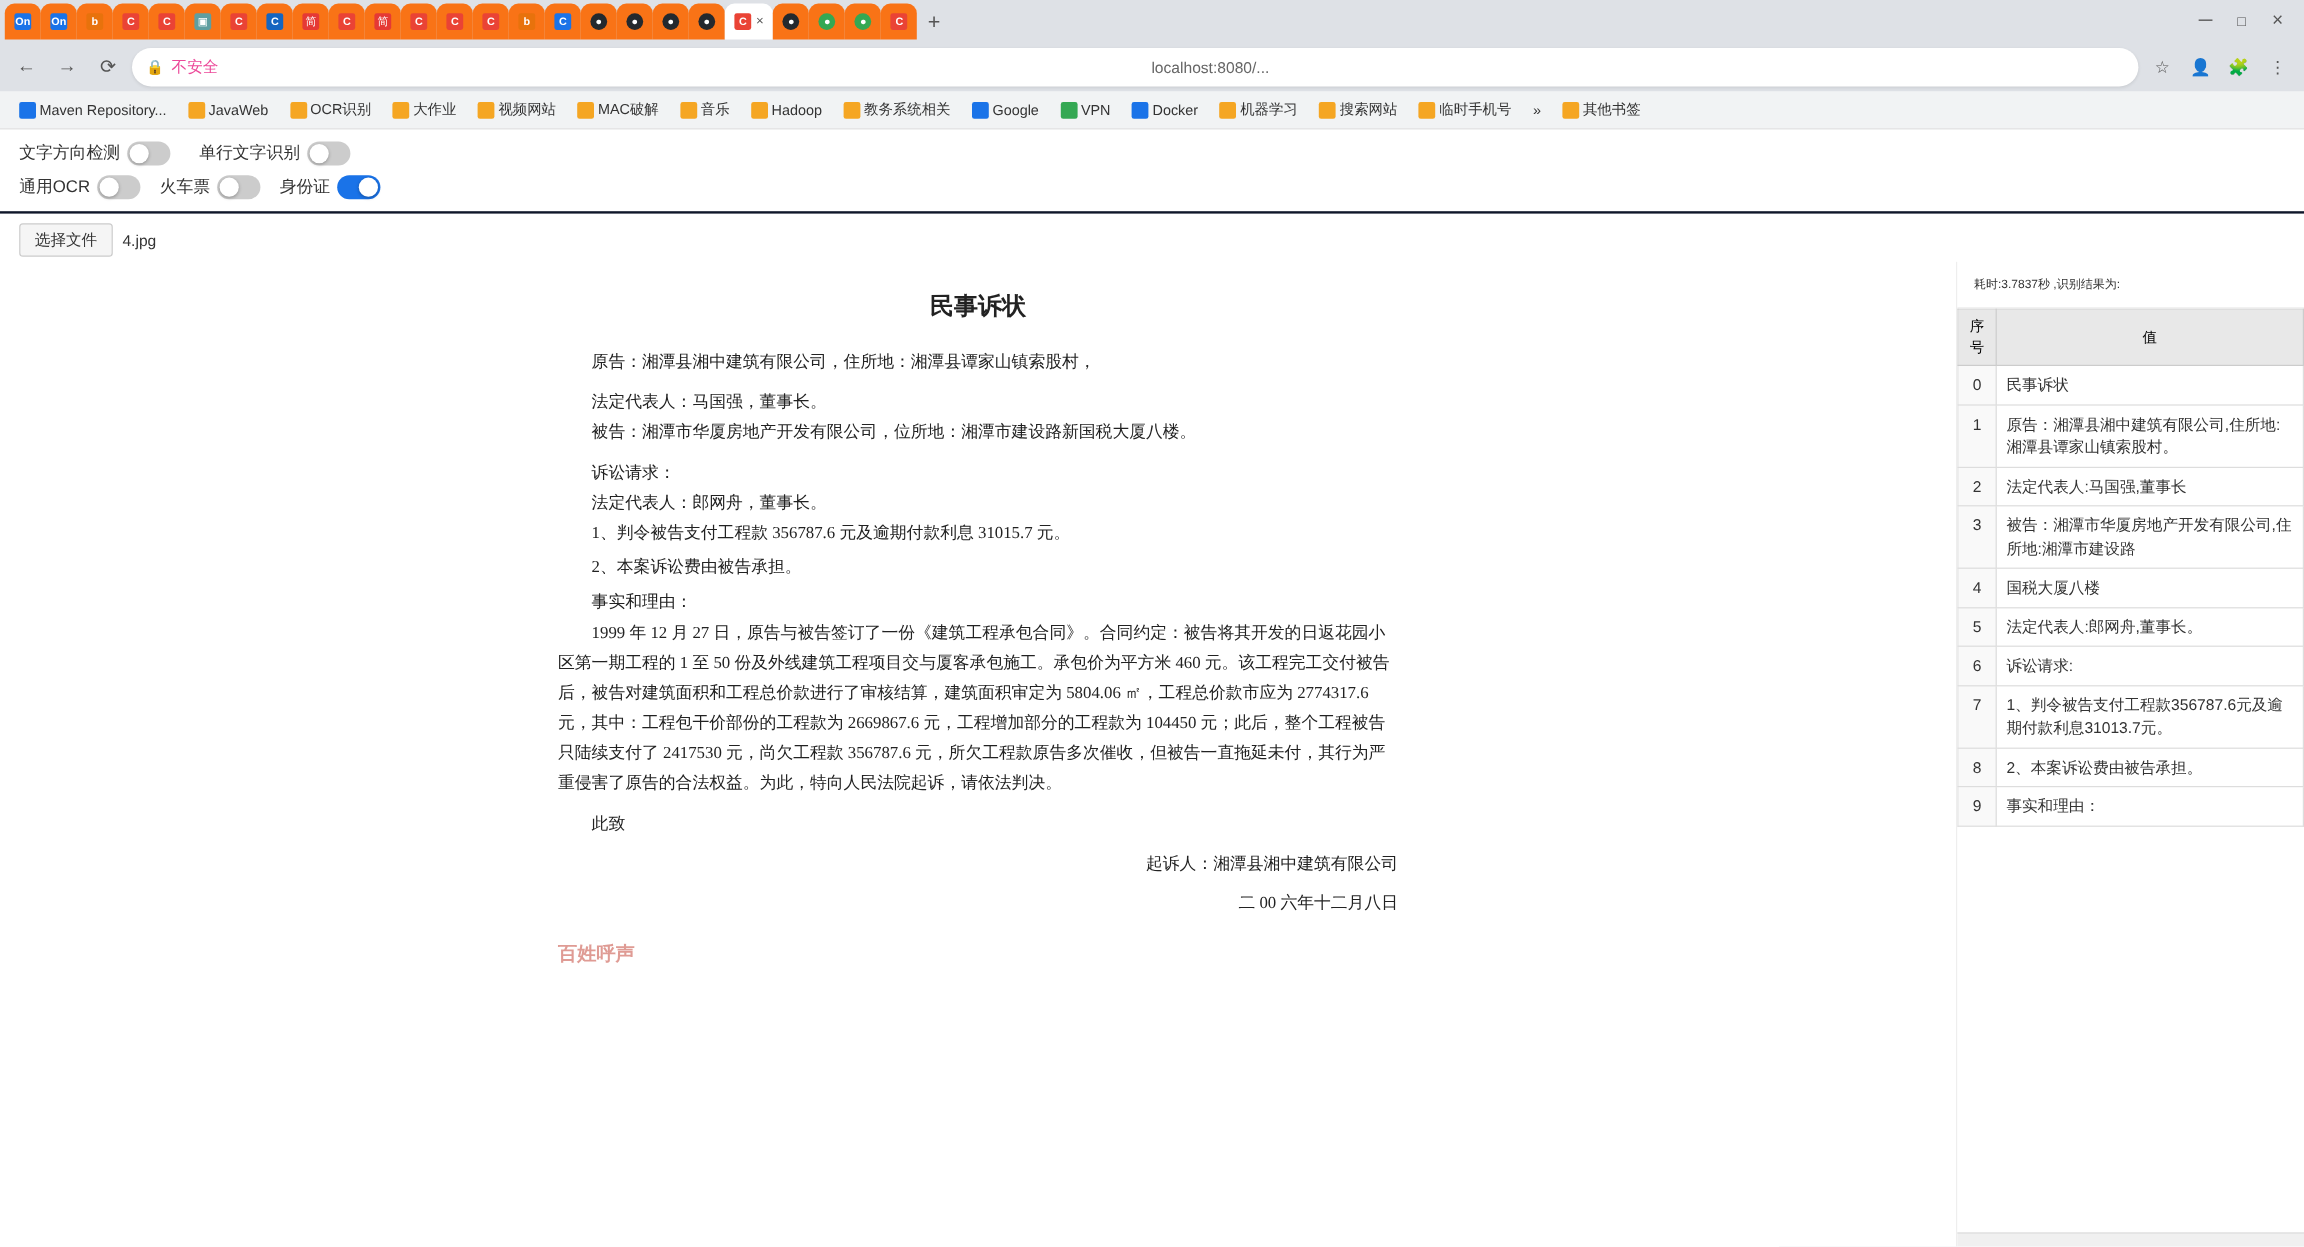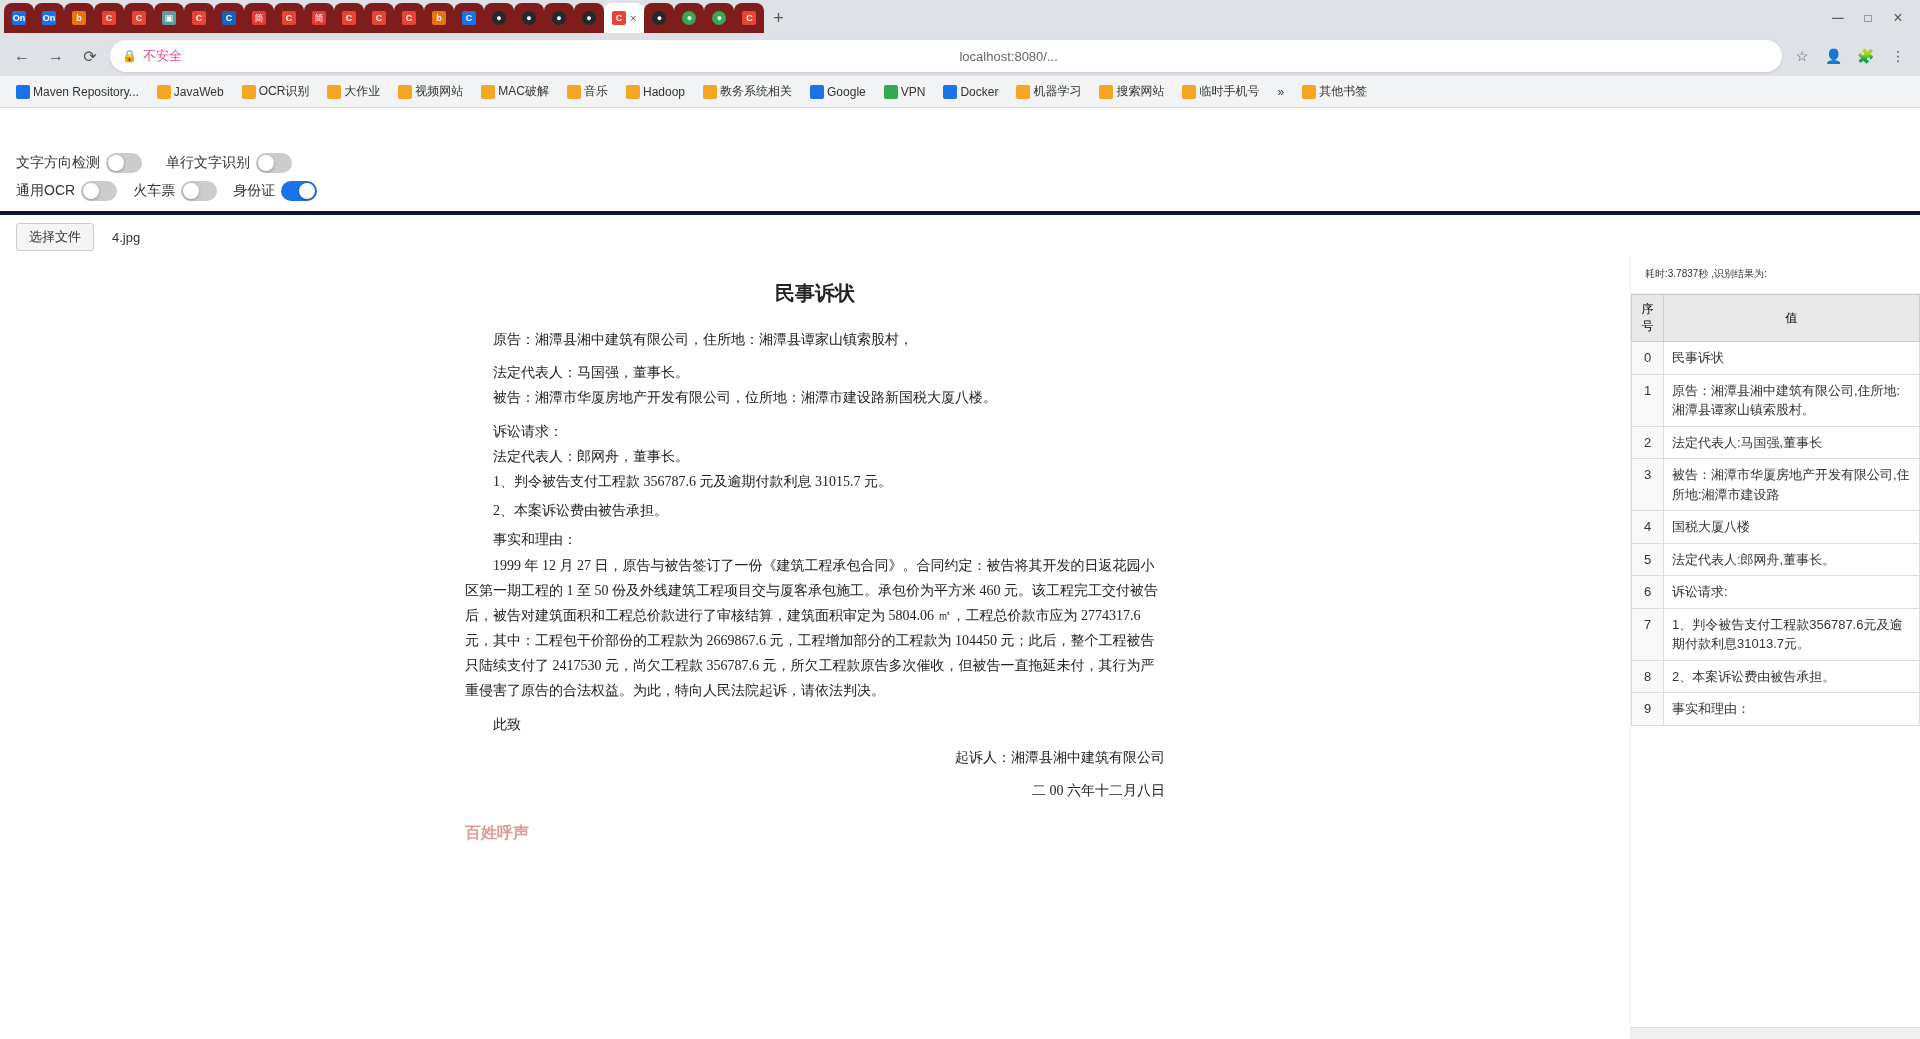--- a/index.html
+++ b/index.html
@@ -8,21 +8,21 @@
     
     .browser-frame { display: flex; flex-direction: column; height: 1039px; width: 1920px; background: #dee1e6; }
 
     
     .tab-bar {
       display: flex; align-items: center; height: 36px; background: #dee1e6;
       padding: 0 4px; gap: 0; overflow: hidden;
     }
     .tab-item {
       display: flex; align-items: center; height: 30px; padding: 0 8px;
-      background: #7f1d1d; border-radius: 8px 8px 0 0; font-size: 11px;
+      background: #f97316; border-radius: 8px 8px 0 0; font-size: 11px;
       color: #333; cursor: pointer; gap: 4px; min-width: 30px; max-width: 160px;
       white-space: nowrap; overflow: hidden;
     }
     .tab-item.active { background: #fff; }
     .tab-new { width: 28px; height: 28px; display: flex; align-items: center; justify-content: center; font-size: 18px; color: #555; cursor: pointer; }
 
     
     .address-bar {
       display: flex; align-items: center; height: 40px; background: #dee1e6;
       padding: 0 8px; gap: 6px;
@@ -54,42 +54,42 @@
     .bk-green { background: #34a853; }
 
     
     .main-content {
       flex: 1; background: #fff; display: flex; flex-direction: column;
       overflow: hidden;
     }
 
     
     .controls-area {
-      padding: 10px 16px; background: #fff; border-bottom: 4px solid #0f172a; margin-top: 35px;
+      padding: 10px 16px; background: #fff; border-bottom: 2px solid #0f172a;
     }
     .controls-row1 { display: flex; align-items: center; gap: 24px; margin-bottom: 8px; }
     .controls-row2 { display: flex; gap: 16px; }
     .control-label { font-size: 14px; color: #333; }
 
     
     .toggle-wrap { display: flex; align-items: center; gap: 6px; }
     .toggle {
       width: 36px; height: 20px; border-radius: 10px; background: #ccc;
       position: relative; cursor: pointer; transition: background 0.2s;
     }
     .toggle.on { background: #1a73e8; }
     .toggle::after {
       content: ''; position: absolute; top: 2px; left: 2px;
       width: 16px; height: 16px; border-radius: 50%; background: white;
       transition: left 0.2s; box-shadow: 0 1px 3px rgba(0,0,0,0.3);
     }
     .toggle.on::after { left: 18px; }
 
     
-    .file-area { display: flex; align-items: center; gap: 18px; padding: 8px 16px 4px; }
+    .file-area { display: flex; align-items: center; gap: 8px; padding: 8px 16px 4px; }
     .choose-file-btn {
       padding: 4px 12px; border: 1px solid #ccc; border-radius: 3px;
       background: #f5f5f5; cursor: pointer; font-size: 13px; color: #333;
     }
     .file-name { font-size: 13px; color: #333; }
 
     
     .content-area {
       flex: 1; display: flex; overflow: hidden;
     }

